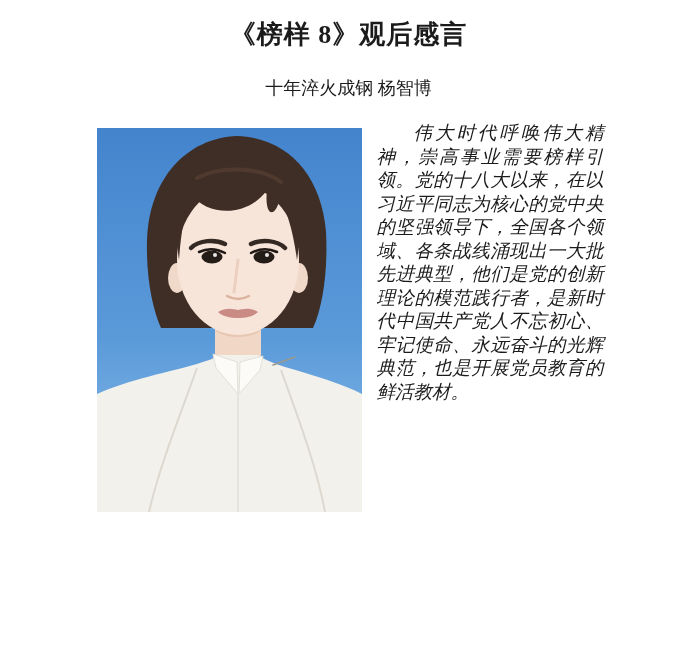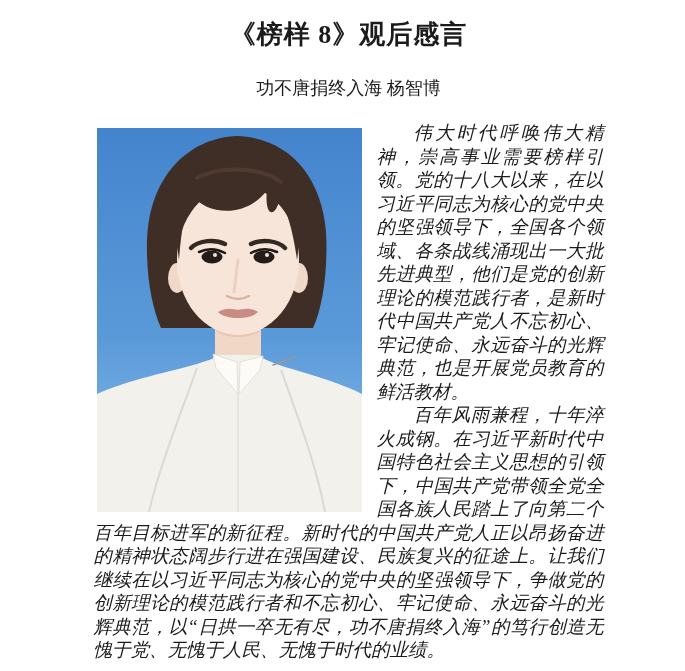--- a/index.html
+++ b/index.html
@@ -48,21 +48,21 @@
   }
   .portrait svg { display: block; width: 100%; height: 100%; }
 </style>
 </head>
 <body>
 
 <div class="page">
 
   <h1 class="doc-title">《榜样 8》观后感言</h1>
 
-  <div class="doc-byline">功不唐捐终入海 杨智博</div>
+  <div class="doc-byline">十年淬火成钢 杨智博</div>
 
   <div class="doc-body">
 
     <div class="portrait" role="img" aria-label="证件照：蓝色背景、白色西装的青年男子半身照">
       <svg viewBox="0 0 265 384" xmlns="http://www.w3.org/2000/svg">
         <defs>
           <linearGradient id="bgGrad" x1="0" y1="0" x2="0" y2="1">
             <stop offset="0" stop-color="#4484cd"></stop>
             <stop offset="0.55" stop-color="#5b9ad9"></stop>
             <stop offset="1" stop-color="#8fc0ec"></stop>
@@ -106,16 +106,15 @@
         <path fill="none" stroke="#e7e4dd" stroke-width="2" d="M 141,266 L 141,384"></path>
 
         <path fill="#fcfbf8" stroke="#e3e0d9" stroke-width="1" d="M 116,226 L 140,234 L 141,266 L 119,240 Z"></path>
         <path fill="#fcfbf8" stroke="#e3e0d9" stroke-width="1" d="M 166,228 L 143,234 L 142,266 L 163,242 Z"></path>
 
         <path stroke="#9a9990" stroke-width="1.5" stroke-linecap="round" d="M 176,237 L 198,229"></path>
       </svg>
     </div>
 
     <p>伟大时代呼唤伟大精神，崇高事业需要榜样引领。党的十八大以来，在以习近平同志为核心的党中央的坚强领导下，全国各个领域、各条战线涌现出一大批先进典型，他们是党的创新理论的模范践行者，是新时代中国共产党人不忘初心、牢记使命、永远奋斗的光辉典范，也是开展党员教育的鲜活教材。</p>
-    <p>百年风雨兼程，十年淬火成钢。在习近平新时代中国特色社会主义思想的引领下，中国共产党带领全党全国各族人民踏上了向第二个百年目标进军的新征程。新时代的中国共产党人正以昂扬奋进的精神状态阔步行进在强国建设、民族复兴的征途上。让我们继续在以习近平同志为核心的党中央的坚强领导下，争做党的创新理论的模范践行者和不忘初心、牢记使命、永远奋斗的光辉典范，以“日拱一卒无有尽，功不唐捐终入海”的笃行创造无愧于党、无愧于人民、无愧于时代的业绩。</p>
 
   </div>
 </div>
 
 </body></html>

